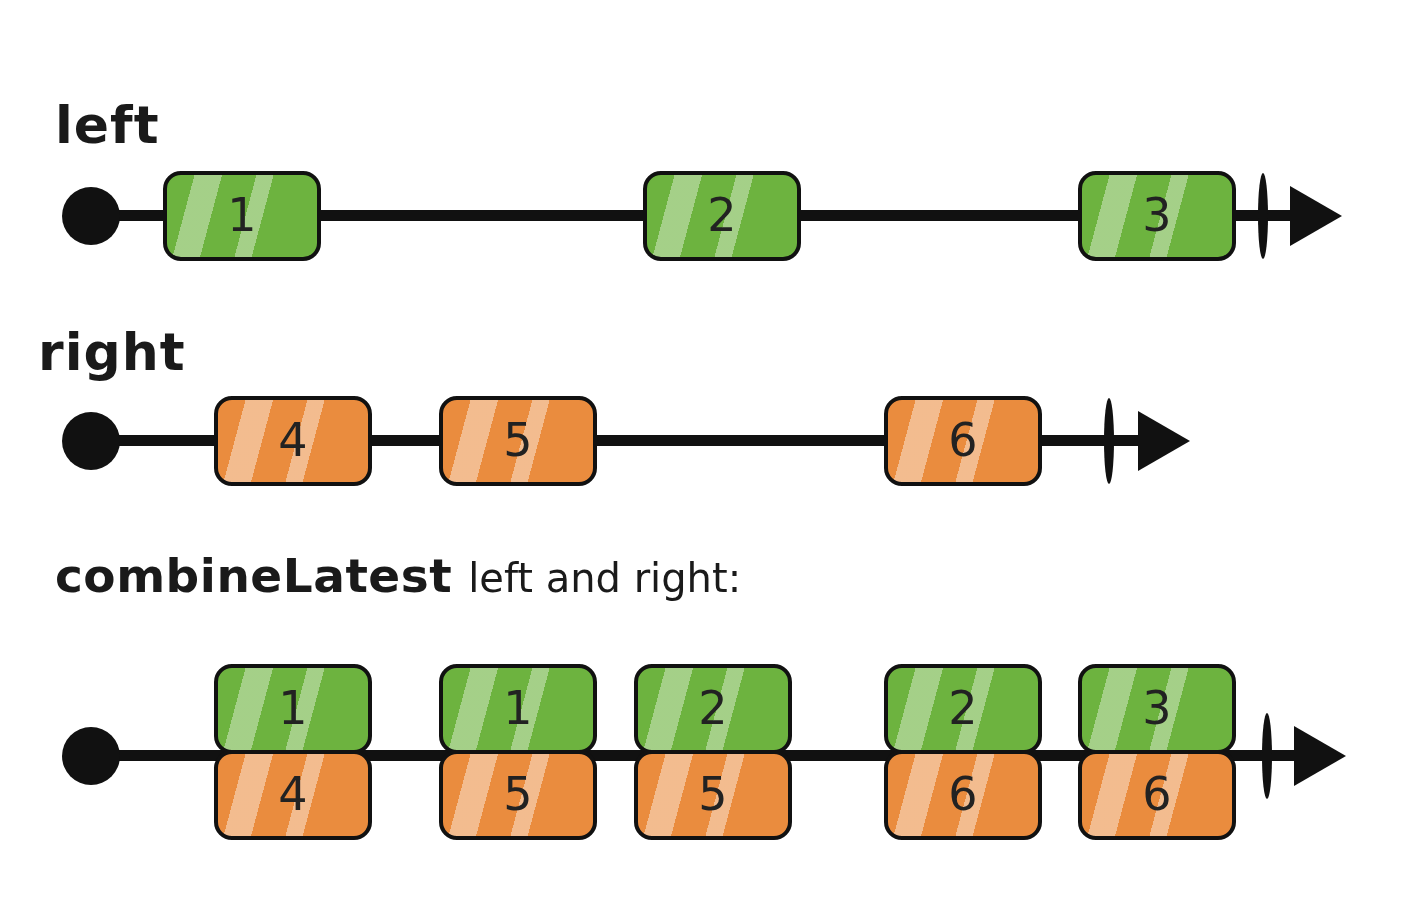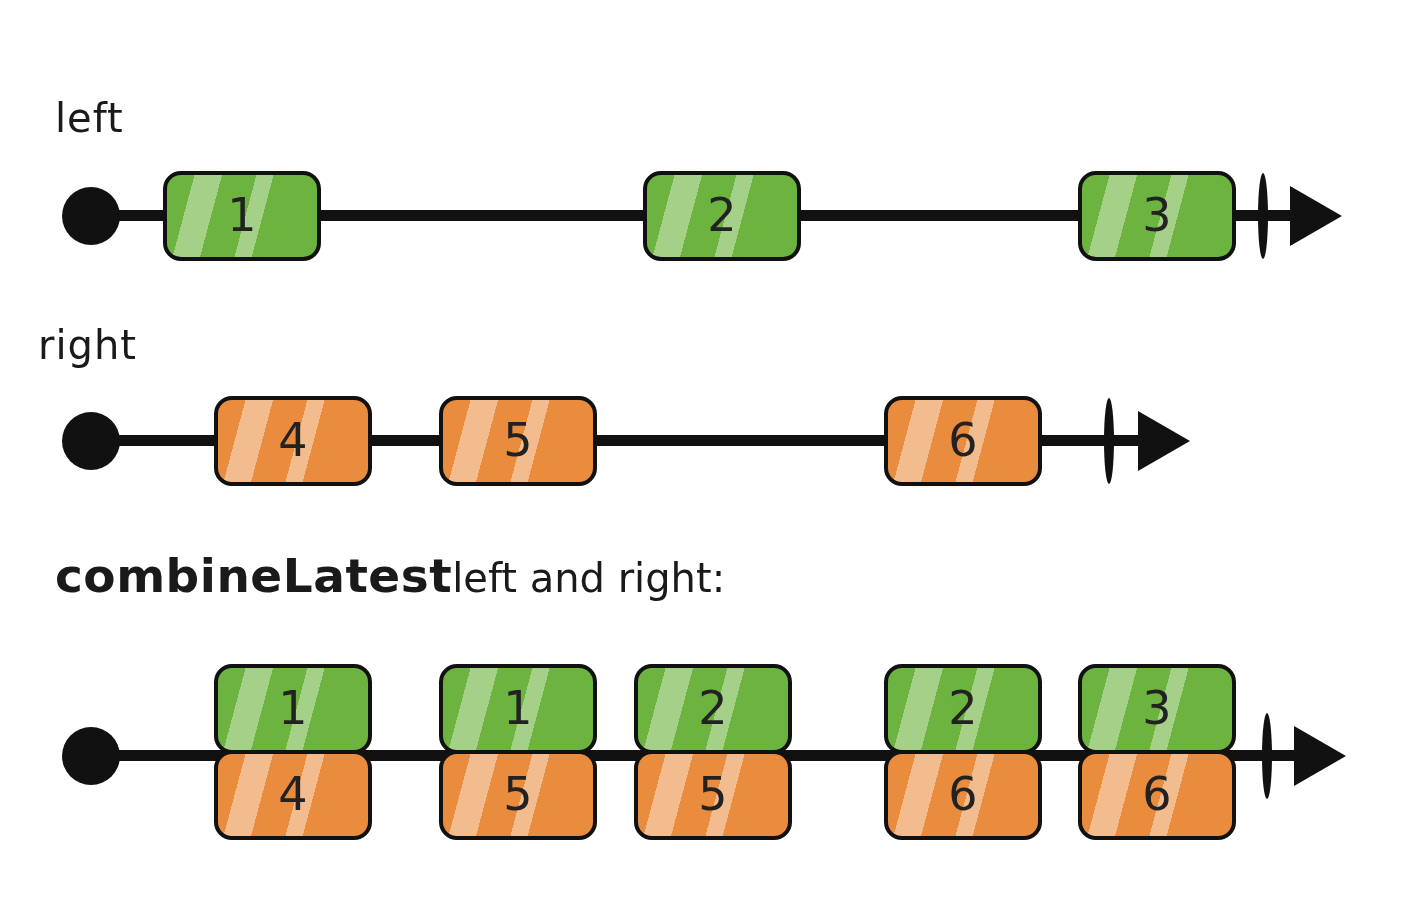--- a/index.html
+++ b/index.html
@@ -9,34 +9,36 @@
   .canvas {
     position: relative;
     width: 1401px;
     height: 901px;
     background: #ffffff;
     overflow: hidden;
   }
 
   .tl-label {
     position: absolute;
-    font-size: 40px;
+    font-size: 52px;
     color: #1a1a1a;
     letter-spacing: 1px;
+    font-weight: bold;
   }
 
   .op-label {
     position: absolute;
     font-size: 40px;
     color: #1a1a1a;
     white-space: nowrap;
   }
   .op-label .op {
     font-weight: 700;
     font-size: 47px;
+    margin-right: 16px;
     letter-spacing: 0.5px;
   }
 
   .line {
     position: absolute;
     height: 11px;
     background: #111111;
     border-radius: 6px;
     z-index: 1;
   }

